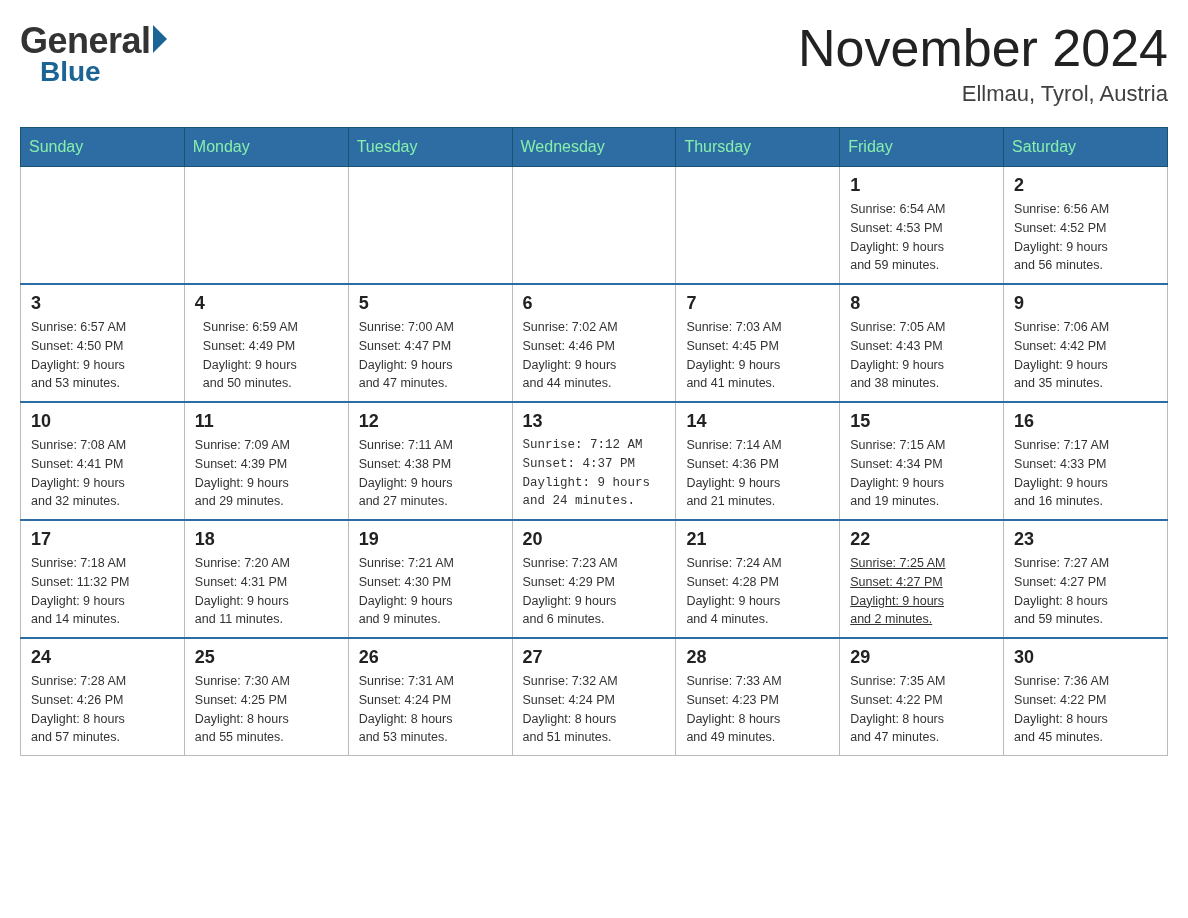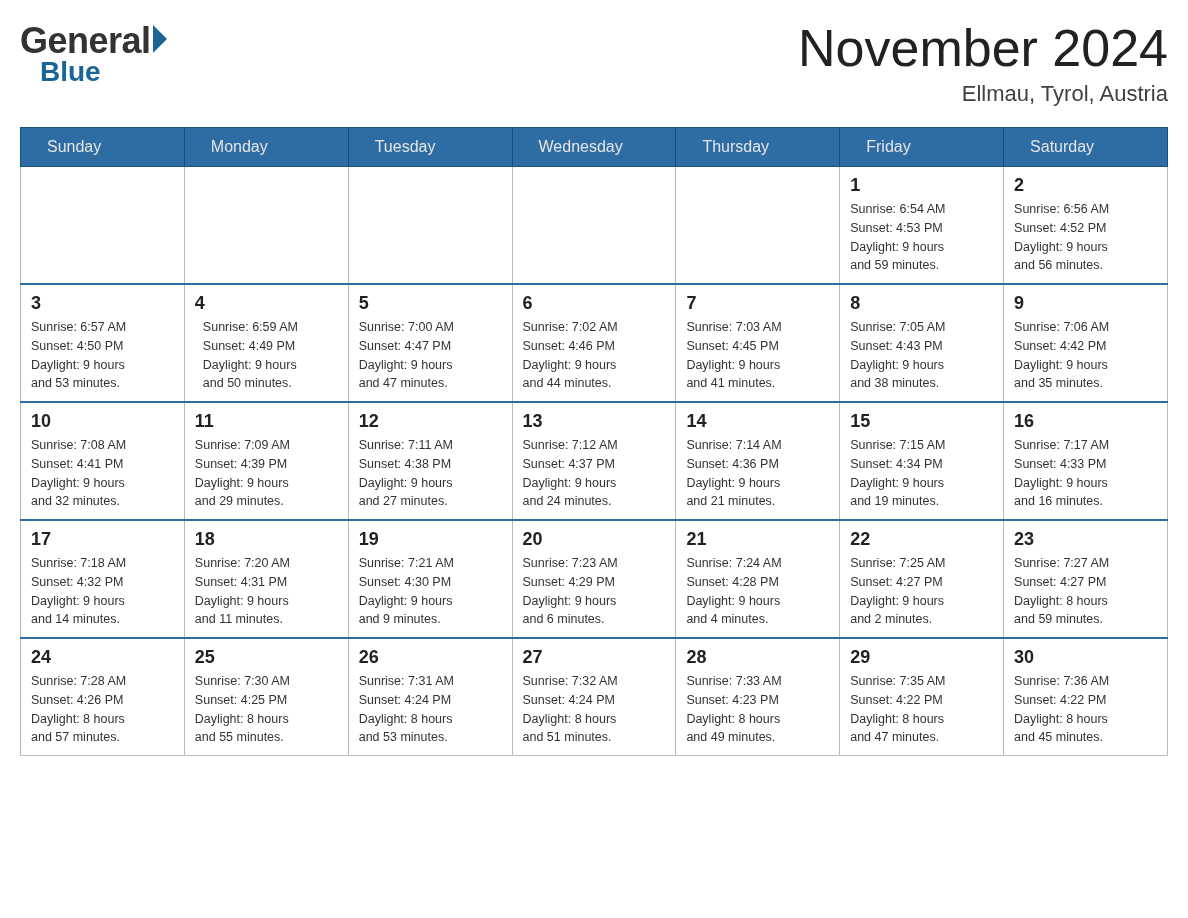--- a/index.html
+++ b/index.html
@@ -54,24 +54,24 @@
       color: #404040;
       margin-top: 4px;
     }
     .calendar {
       width: 100%;
       border-collapse: collapse;
       border: 1px solid #bbb;
     }
     .calendar th {
       background-color: #2e6da4;
-      color: #e5e5e5;
+      color: #86efac;
       font-size: 16px;
       font-weight: normal;
-      padding: 10px 26px;
+      padding: 10px 8px;
       text-align: left;
       border: 1px solid #1a5276;
     }
     .calendar td {
       vertical-align: top;
       padding: 8px 10px;
       border: 1px solid #bbb;
       width: calc(100% / 7);
       min-height: 110px;
       height: 110px;
@@ -217,21 +217,21 @@
         </td>
         <td>
           <span class="day-number">12</span>
           <div class="day-info" style="white-space: pre-line;">Sunrise: 7:11 AM
 Sunset: 4:38 PM
 Daylight: 9 hours
 and 27 minutes.</div>
         </td>
         <td>
           <span class="day-number">13</span>
-          <div class="day-info" style="white-space: pre-line;">Sunrise: 7:12 AM
+          <div class="day-info" style="white-space: pre-line; font-family: Liberation Mono, monospace;">Sunrise: 7:12 AM
 Sunset: 4:37 PM
 Daylight: 9 hours
 and 24 minutes.</div>
         </td>
         <td>
           <span class="day-number">14</span>
           <div class="day-info" style="white-space: pre-line;">Sunrise: 7:14 AM
 Sunset: 4:36 PM
 Daylight: 9 hours
 and 21 minutes.</div>
@@ -248,21 +248,21 @@
           <div class="day-info" style="white-space: pre-line;">Sunrise: 7:17 AM
 Sunset: 4:33 PM
 Daylight: 9 hours
 and 16 minutes.</div>
         </td>
       </tr>
       <tr class="row-separator">
         <td>
           <span class="day-number">17</span>
           <div class="day-info" style="white-space: pre-line;">Sunrise: 7:18 AM
-Sunset: 4:32 PM
+Sunset: 11:32 PM
 Daylight: 9 hours
 and 14 minutes.</div>
         </td>
         <td>
           <span class="day-number">18</span>
           <div class="day-info" style="white-space: pre-line;">Sunrise: 7:20 AM
 Sunset: 4:31 PM
 Daylight: 9 hours
 and 11 minutes.</div>
         </td>
@@ -282,21 +282,21 @@
         </td>
         <td>
           <span class="day-number">21</span>
           <div class="day-info" style="white-space: pre-line;">Sunrise: 7:24 AM
 Sunset: 4:28 PM
 Daylight: 9 hours
 and 4 minutes.</div>
         </td>
         <td>
           <span class="day-number">22</span>
-          <div class="day-info" style="white-space: pre-line;">Sunrise: 7:25 AM
+          <div class="day-info" style="white-space: pre-line; text-decoration: underline;">Sunrise: 7:25 AM
 Sunset: 4:27 PM
 Daylight: 9 hours
 and 2 minutes.</div>
         </td>
         <td>
           <span class="day-number">23</span>
           <div class="day-info" style="white-space: pre-line;">Sunrise: 7:27 AM
 Sunset: 4:27 PM
 Daylight: 8 hours
 and 59 minutes.</div>

